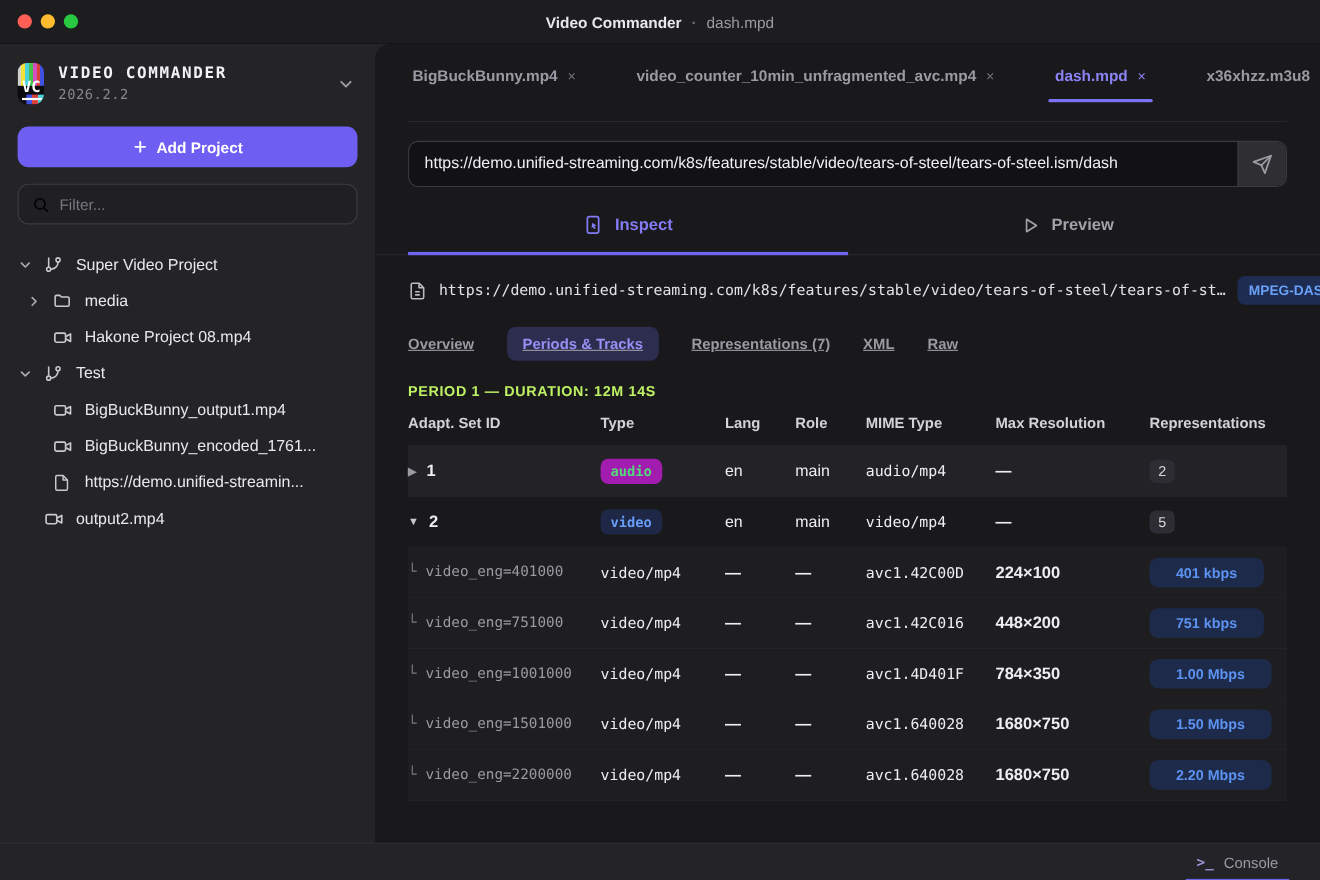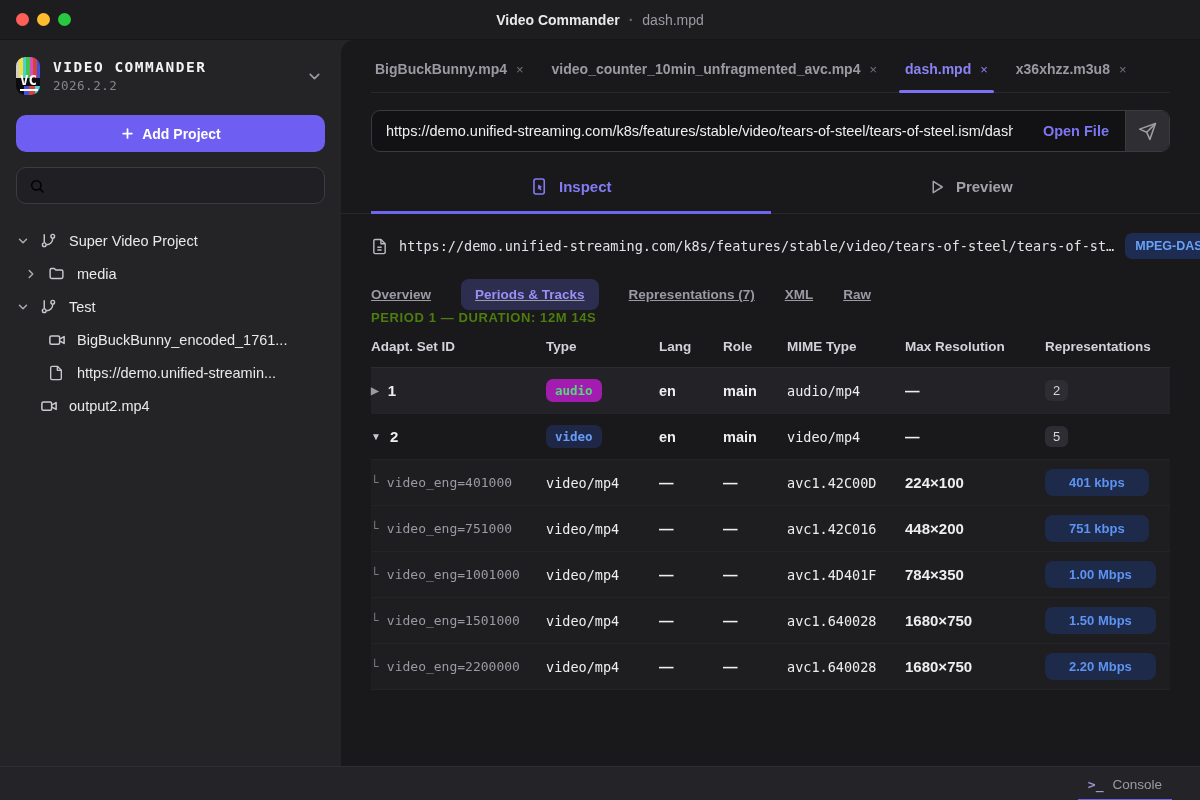--- a/index.html
+++ b/index.html
@@ -52,22 +52,22 @@
   .tree-row { height:33px; display:flex; align-items:center; color:#e9e9ec;
     font-size:14.5px; font-weight:500; cursor:pointer; }
   .tree-row .chev-slot { width:24px; flex:none; display:flex; align-items:center; justify-content:flex-start; color:#a9a9b0; }
   .tree-row .t-icon { width:19px; flex:none; display:flex; align-items:center; color:#c9c9cf; margin-right:10px; }
   .lvl0 { padding-left:16px; } .lvl1 { padding-left:24px; }
 
   
   .main-panel { flex:1; background:#19191c; border-top-left-radius:14px; padding:0 30px;
     overflow:hidden; position:relative; }
 
-  .tabbar { display:flex; align-items:flex-end; gap:28px; border-bottom:1px solid #28282c;
-    padding:21px 4px 0 4px; }
+  .tabbar { display:flex; align-items:flex-end; gap:55px; border-bottom:1px solid #28282c;
+    padding:21px 4px 18px 4px; }
   .tab { display:flex; align-items:center; gap:9px; padding-bottom:15px; font-size:14px;
     font-weight:bold; color:#9a9aa2; position:relative; cursor:pointer; white-space:nowrap; }
   .tab .x { font-size:13px; color:#73737b; font-weight:normal; }
   .tab.active { color:#8b83f5; }
   .tab.active .x { color:#8b83f5; }
   .tab.active::after { content:""; position:absolute; left:-6px; right:-6px; bottom:-1px;
     height:3px; border-radius:2px; background:#7b72f3; }
 
   .url-row { margin-top:17px; height:42px; display:flex; align-items:stretch;
     background:#121214; border:1px solid #3a3a3f; border-radius:9px; overflow:hidden; }
@@ -90,39 +90,39 @@
   .manifest-row .doc-icon { color:#b9b9c0; flex:none; display:flex; }
   .manifest-url { font-size:13.5px; color:#e2e2e6; letter-spacing:0; white-space:nowrap; }
   .fmt-badge { background:#1d2c50; color:#6aa1f8; font-weight:bold; font-size:12.5px;
     padding:6px 10px; border-radius:7px; white-space:nowrap; }
 
   .inspector-tabs { margin-top:20px; display:flex; align-items:center; gap:30px;
     font-size:13.5px; font-weight:bold; color:#9a9aa2;text-decoration:underline; }
   .itab { cursor:pointer; padding:8px 0; }
   .itab.active { background:#2d2d50; color:#9791f5; padding:8px 14px; border-radius:8px; }
 
-  .period-heading { font-size:13px; font-weight:bold; color:#4d7c0f;
+  .period-heading { margin-top:20px; font-size:13px; font-weight:bold; color:#bef264;
     letter-spacing:.6px; }
 
   .grid { display:grid; grid-template-columns:175px 113px 64px 64px 118px 140px 1fr;
     align-items:center; }
   .thead { margin-top:14px; padding-bottom:13px; border-bottom:1px solid #2c2c30;
     font-size:13.5px; font-weight:bold; color:#d2d2d8; }
   .trow { height:46px; border-bottom:1px solid #242428; font-size:14.5px; color:#eeeef1; }
   .trow.hl { background:#232327; }
   .trow.repr { background:#1e1e21; }
   .cell-id { display:flex; align-items:center; gap:9px; font-weight:bold; font-size:15px; }
   .tri { font-size:10px; color:#9a9aa2; }
   .tri.open { color:#c9c9cf; }
   .type-badge { display:inline-block; font-size:12.5px; font-weight:bold; padding:4px 9px;
     border-radius:7px; font-family:"DejaVu Sans Mono", monospace; }
   .type-badge.audio { color:#55d87a; background:#a21caf; }
   .type-badge.video { color:#679cf7; background:#1e2745; }
   .cell-mono { font-family:"DejaVu Sans Mono", monospace; font-size:13.5px; }
-  .cell-plain { font-size:14.5px; font-weight:700; }
+  .cell-plain { font-size:14.5px; font-weight:400; }
   .dash { font-weight:bold; }
   .count-pill { display:inline-block; background:#2d2d33; color:#d6d6da; font-size:13px;
     padding:3px 8px; border-radius:6px; }
   .rep-name { display:flex; align-items:center; gap:8px; color:#9a9aa2;
     font-family:"DejaVu Sans Mono", monospace; font-size:13px; }
   .rep-name .corner { color:#7a7a82; font-size:13px; }
   .res { font-size:15px; font-weight:600; }
   .rate-badge { display:inline-block; background:#1d2a4a; color:#5d93f2; font-weight:bold;
     font-size:13px; padding:6px 24px; border-radius:8px; }
 
@@ -177,20 +177,21 @@
           <path stroke="currentColor" d="M12 5v14M5 12h14"></path>
         </svg>
       <span>Add Project</span>
     </div>
 
     <div class="filter-box">
       <svg class="ic" width="16" height="16" viewBox="0 0 24 24" fill="none" stroke-width="2.2" stroke-linecap="round">
           <circle cx="11" cy="11" r="7" stroke="currentColor"></circle>
           <path stroke="currentColor" d="M21 21l-4.3-4.3"></path>
         </svg>
+      <input placeholder="Filter..." style="">
     </div>
 
     <div class="tree">
 
       <div class="tree-row lvl0">
         <span class="chev-slot">
             <svg class="ic" width="14" height="14" viewBox="0 0 24 24" fill="none" stroke="currentColor" stroke-width="2.6" stroke-linecap="round" stroke-linejoin="round">
               <path d="M6 9l6 6 6-6"></path>
             </svg>
           </span>
@@ -212,38 +213,58 @@
             </svg>
           </span>
         <span class="t-icon">
             <svg class="ic" width="17" height="17" viewBox="0 0 24 24" fill="none" stroke="currentColor" stroke-width="2" stroke-linejoin="round">
               <path d="M3 7a2 2 0 0 1 2-2h4l2 2h8a2 2 0 0 1 2 2v8a2 2 0 0 1-2 2H5a2 2 0 0 1-2-2z"></path>
             </svg>
           </span>
         <span>media</span>
       </div>
 
+      <div class="tree-row lvl1">
+        <span class="chev-slot"></span>
+        <span class="t-icon">
+            <svg class="ic" width="18" height="18" viewBox="0 0 24 24" fill="none" stroke="currentColor" stroke-width="2" stroke-linejoin="round">
+              <rect x="2.5" y="6.5" width="13" height="11" rx="2"></rect>
+              <path d="m16 10.5 5.5-3v9l-5.5-3"></path>
+            </svg>
+          </span>
+        <span>Hakone Project 08.mp4</span>
+      </div>
 
       <div class="tree-row lvl0">
         <span class="chev-slot">
             <svg class="ic" width="14" height="14" viewBox="0 0 24 24" fill="none" stroke="currentColor" stroke-width="2.6" stroke-linecap="round" stroke-linejoin="round">
               <path d="M6 9l6 6 6-6"></path>
             </svg>
           </span>
         <span class="t-icon">
             <svg class="ic" width="17" height="17" viewBox="0 0 24 24" fill="none" stroke="currentColor" stroke-width="2">
               <line x1="6" y1="3" x2="6" y2="15"></line>
               <circle cx="18" cy="6" r="2.6"></circle>
               <circle cx="6" cy="18" r="2.6"></circle>
               <path d="M18 9a9 9 0 0 1-9 9"></path>
             </svg>
           </span>
         <span>Test</span>
       </div>
 
+      <div class="tree-row lvl1">
+        <span class="chev-slot"></span>
+        <span class="t-icon">
+            <svg class="ic" width="18" height="18" viewBox="0 0 24 24" fill="none" stroke="currentColor" stroke-width="2" stroke-linejoin="round">
+              <rect x="2.5" y="6.5" width="13" height="11" rx="2"></rect>
+              <path d="m16 10.5 5.5-3v9l-5.5-3"></path>
+            </svg>
+          </span>
+        <span>BigBuckBunny_output1.mp4</span>
+      </div>
 
       <div class="tree-row lvl1">
         <span class="chev-slot"></span>
         <span class="t-icon">
             <svg class="ic" width="18" height="18" viewBox="0 0 24 24" fill="none" stroke="currentColor" stroke-width="2" stroke-linejoin="round">
               <rect x="2.5" y="6.5" width="13" height="11" rx="2"></rect>
               <path d="m16 10.5 5.5-3v9l-5.5-3"></path>
             </svg>
           </span>
         <span>BigBuckBunny_encoded_1761...</span>
@@ -290,21 +311,20 @@
       </div>
       <div class="tab">
         <span>x36xhzz.m3u8</span>
         <span class="x">×</span>
       </div>
 
     </div>
 
     <div class="url-row">
       <input class="mono-url" value="https://demo.unified-streaming.com/k8s/features/stable/video/tears-of-steel/tears-of-steel.ism/dash" style="">
-      <div class="open-file">Open File</div>
       <div class="send-btn">
         <svg class="ic" width="19" height="19" viewBox="0 0 24 24" fill="none" stroke="currentColor" stroke-width="2" stroke-linejoin="round" stroke-linecap="round">
             <path d="m22 2-7 20-4-9-9-4z"></path>
             <path d="M22 2 11 13"></path>
           </svg>
       </div>
     </div>
 
     <div class="view-tabs">
       <div class="view-tab active">

